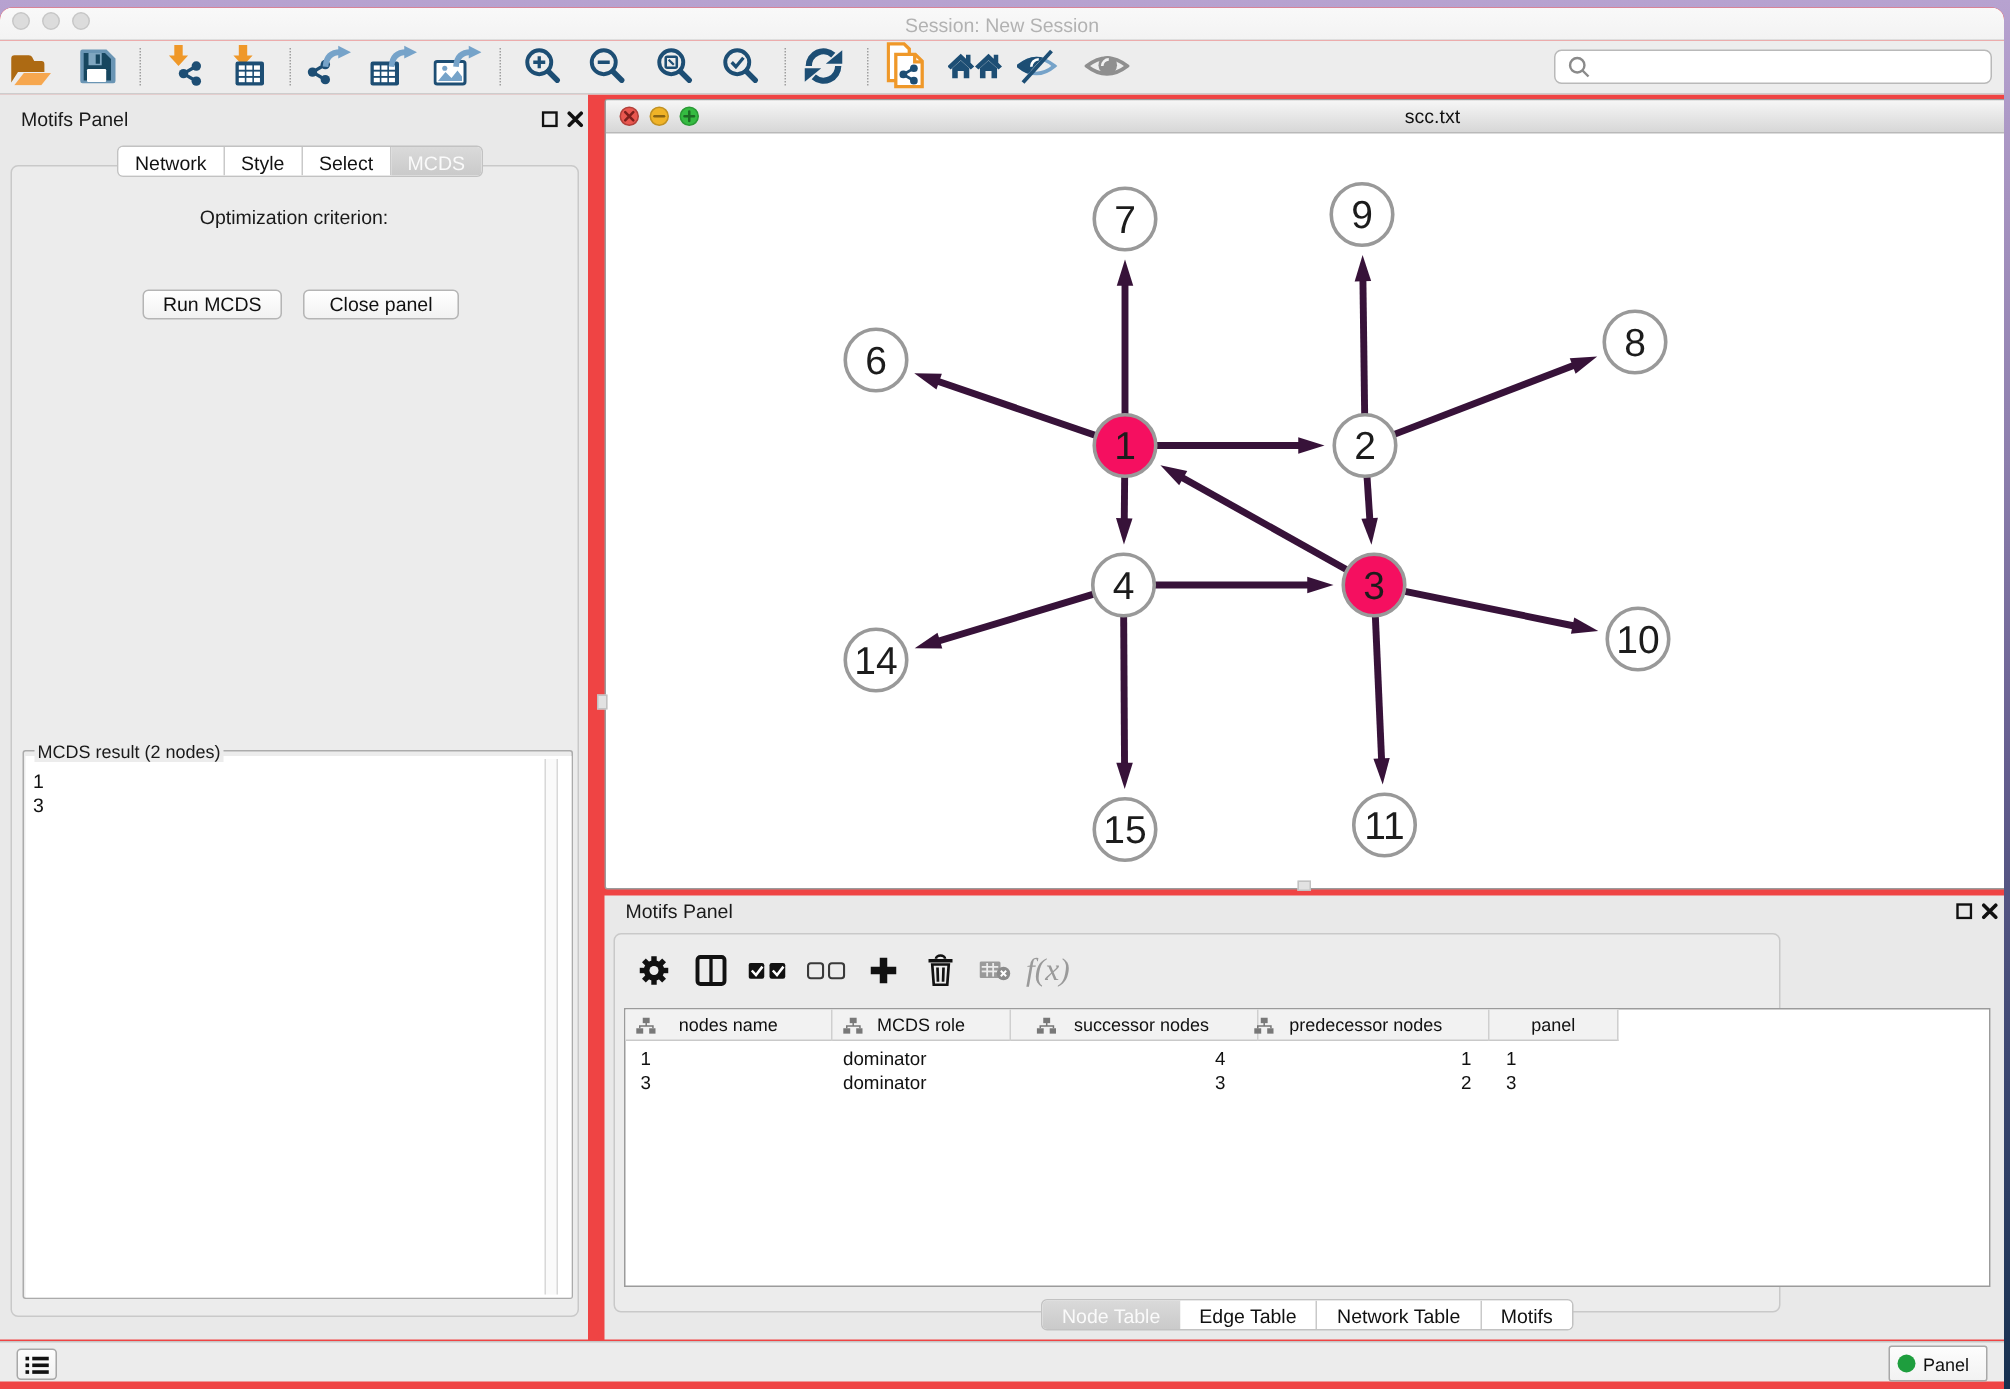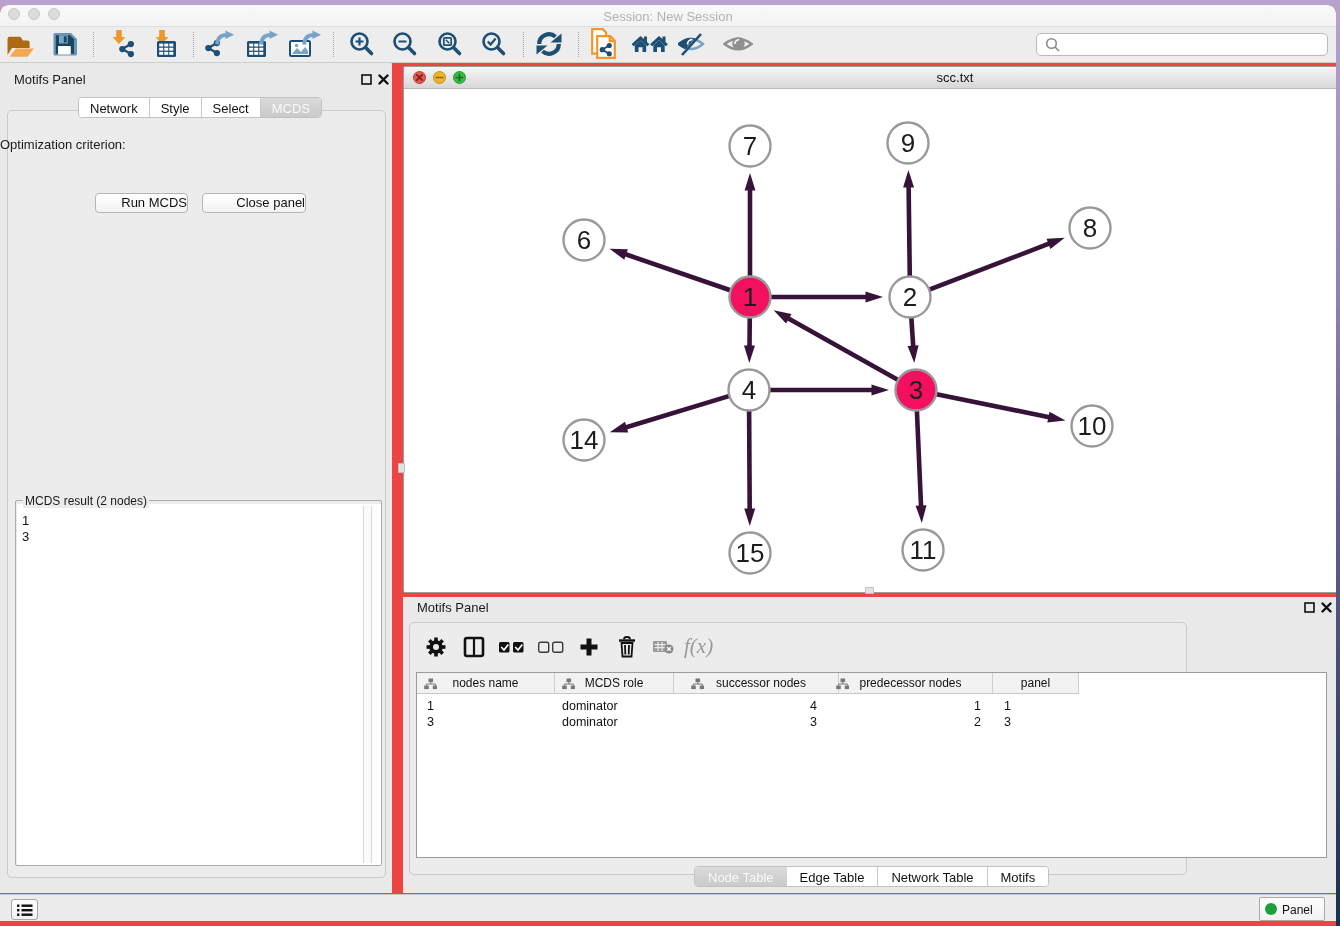--- a/index.html
+++ b/index.html
@@ -10,23 +10,23 @@
 .toolbar{position:absolute;left:0;top:22px;width:100%;height:36px;background:#ededed;border-bottom:1px solid #cdcdcd}
 .icon{position:absolute}
 .vsep{position:absolute;top:5px;height:25px;border-left:1px dotted #9f9f9f;width:0}
 .search{position:absolute;left:1036px;top:6px;width:292px;height:23px;background:#fff;border:1px solid #b9b9b9;border-radius:5px}
 .cp{position:absolute;left:0;top:58px;width:392px;height:830px;background:#e9e9e9}
 .cphead{position:absolute;left:14px;top:9px;font-size:13px;color:#1a1a1a}
 .cpcontent{position:absolute;left:7px;top:47px;width:379px;height:768px;background:#ececec;border:1px solid #c9c9c9;border-radius:5px}
 .tabs{position:absolute;left:78px;top:34px;height:21px;display:flex;border:1px solid #c2c2c2;border-radius:4px;overflow:hidden;background:#fff}
 .tab{font-size:13px;color:#111;padding:2px 11px 0;background:#fff;border-right:1px solid #c9c9c9;height:100%;line-height:18px}
 .tab.sel{background:linear-gradient(#dadada,#cacaca);color:#fafafa;border-right:none}
-.optlabel{position:absolute;top:74px;left:0;width:100%;font-size:13px;color:#1a1a1a}
+.optlabel{position:absolute;top:74px;left:0;width:100%;text-align:center;font-size:13px;color:#1a1a1a}
 .dropdown{position:absolute;left:44px;top:97px;width:312px;height:20px;background:#fff;border:1px solid #ababab;border-radius:4px;font-size:13px;color:#111;line-height:18px;padding-left:9px}
-.btn{position:absolute;top:130px;height:20px;background:linear-gradient(#ffffff,#f2f2f2);border:1px solid #b5b5b5;border-radius:4px;font-size:13px;color:#111;text-align:right;line-height:18px}
+.btn{position:absolute;top:130px;height:20px;background:linear-gradient(#ffffff,#f2f2f2);border:1px solid #b5b5b5;border-radius:4px;font-size:13px;color:#111;text-align:center;line-height:18px}
 .fieldset{position:absolute;left:15px;top:437px;width:367px;height:366px;border:1px solid #ababab;border-radius:2px}
 .fslegend{position:absolute;left:7px;top:-7px;background:#ececec;font-size:12px;color:#1a1a1a;padding:0 2px}
 .fsinner{position:absolute;left:1px;top:3px;width:364px;height:361px;background:#fff}
 .netframe{position:absolute;left:403px;top:61px;width:1104px;height:527px;border:1px solid #9b9b9b;background:#fff;border-radius:2px}
 .nftitle{position:absolute;left:0;top:0;width:100%;height:22px;background:linear-gradient(#f6f6f6,#d7d7d7);border-bottom:1px solid #b9b9b9}
 .nftext{position:absolute;top:3px;left:0;width:100%;text-align:center;font-size:13px;color:#111}
 .mac{position:absolute;top:4px;width:13px;height:13px;border-radius:50%}
 .tp{position:absolute;left:403px;top:592px;width:933px;height:296px;background:#e9e9e9}
 .tphead{position:absolute;left:14px;top:3px;font-size:13px;color:#1a1a1a}
 .tpcontent{position:absolute;left:6px;top:25px;width:778px;height:253px;background:#ececec;border:1px solid #c9c9c9;border-radius:5px}

